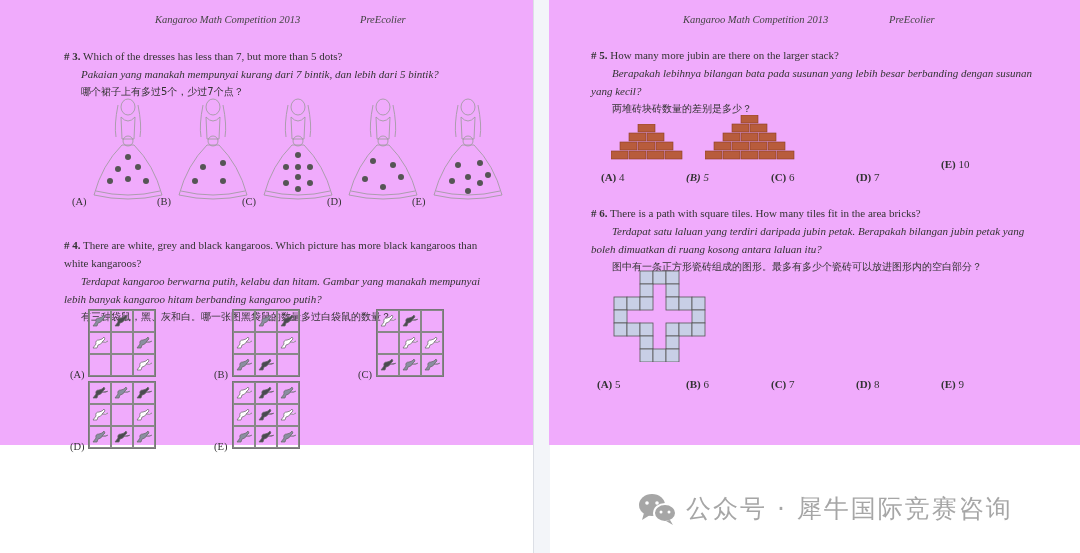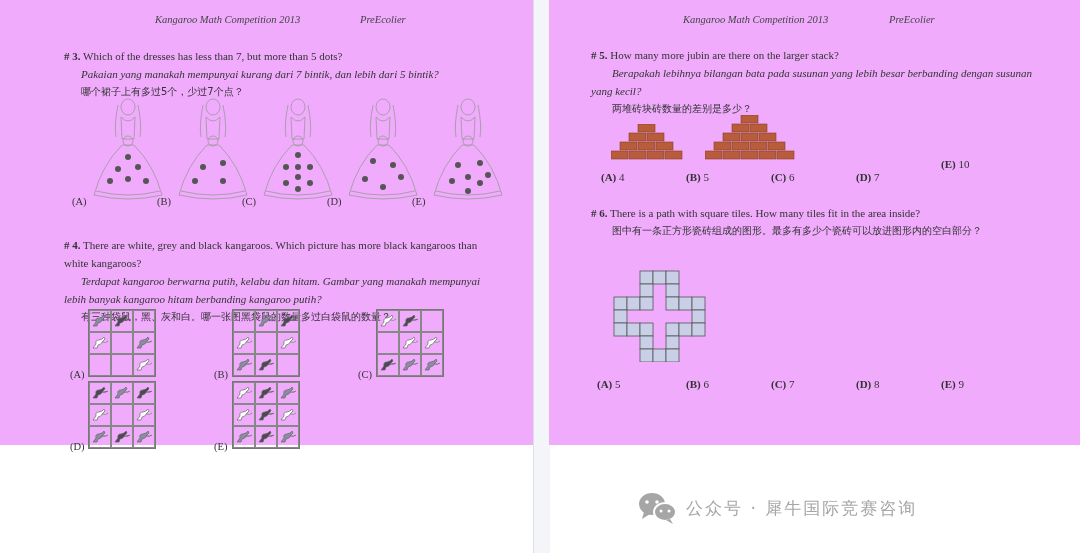--- a/index.html
+++ b/index.html
@@ -23,21 +23,21 @@
   .dress { position:absolute; top:95px; width:80px; height:110px; }
   .dress-label { position:absolute; font-family:"Liberation Serif",serif; font-size:10.5px; }
 
   
   .kgrid { position:absolute; display:grid; grid-template-columns:repeat(3,22px); grid-template-rows:repeat(3,22px);
            border:1px solid #777; }
   .kcell { border:1px solid #888; box-sizing:border-box; display:flex; align-items:center; justify-content:center; }
   .klabel { position:absolute; font-family:"Liberation Serif",serif; font-size:10.5px; }
 
   .watermark { position:absolute; left:638px; top:492px; display:flex; align-items:center; gap:8px;
-               font-family:"DejaVu Sans",sans-serif; font-size:17px; color:#a6a6a6; letter-spacing:2px; }
+               font-family:"DejaVu Sans",sans-serif; font-size:25px; color:#a6a6a6; letter-spacing:2px; }
 </style>
 </head>
 <body>
 
 <div class="page page-left">
   <div class="hdr" style="left:155px">Kangaroo Math Competition 2013</div>
   <div class="hdr" style="left:360px">PreEcolier</div>
 
   <div class="q" style="left:64px;top:47px;width:440px">
     <div><b># 3.</b> <span>Which of the dresses has less than 7, but more than 5 dots?</span></div>
@@ -381,28 +381,29 @@
         <rect x="63" y="27" width="17" height="8" fill="#b85c3c" stroke="#8a3e24" stroke-width="0.6"></rect>
         <rect x="0" y="36" width="17" height="8" fill="#b85c3c" stroke="#8a3e24" stroke-width="0.6"></rect>
         <rect x="18" y="36" width="17" height="8" fill="#b85c3c" stroke="#8a3e24" stroke-width="0.6"></rect>
         <rect x="36" y="36" width="17" height="8" fill="#b85c3c" stroke="#8a3e24" stroke-width="0.6"></rect>
         <rect x="54" y="36" width="17" height="8" fill="#b85c3c" stroke="#8a3e24" stroke-width="0.6"></rect>
         <rect x="72" y="36" width="17" height="8" fill="#b85c3c" stroke="#8a3e24" stroke-width="0.6"></rect>
       </svg>
     </div>
   <div id="q5opts">
       <div class="opt" style="left: 52px; top: 171px;"><b>(A)</b> <span>4</span></div>
-      <div class="opt" style="left: 137px; top: 171px;"><b>(B)</b> <span>5</span></div>
+      <div class="opt" style="left: 137px; top: 171px; font-style: italic;"><b>(B)</b> <span>5</span></div>
       <div class="opt" style="left: 222px; top: 171px;"><b>(C)</b> <span>6</span></div>
       <div class="opt" style="left: 307px; top: 171px;"><b>(D)</b> <span>7</span></div>
       <div class="opt" style="left: 392px; top: 158px;"><b>(E)</b> <span>10</span></div>
     </div>
 
   <div class="q" style="left:42px;top:204px;width:450px">
-    <div><b># 6.</b> <span>There is a path with square tiles. How many tiles fit in the area inside?</span></div>
+    <div><b># 6.</b> <span>There is a path with square tiles. How many tiles fit in the area bricks?</span></div>
+    <div class="it" style="text-indent:21px">Terdapat satu laluan yang terdiri daripada jubin petak. Berapakah bilangan jubin petak yang boleh dimuatkan di ruang kosong antara laluan itu?</div>
     <div class="cn" style="padding-left:21px">图中有一条正方形瓷砖组成的图形。最多有多少个瓷砖可以放进图形内的空白部分？</div>
   </div>
 
   <svg style="position:absolute;left:64px;top:270px" width="96" height="92" id="tiles">
       <rect x="27" y="1" width="13" height="13" fill="#c8cfe6" stroke="#555" stroke-width="0.8"></rect>
       <rect x="40" y="1" width="13" height="13" fill="#c8cfe6" stroke="#555" stroke-width="0.8"></rect>
       <rect x="53" y="1" width="13" height="13" fill="#c8cfe6" stroke="#555" stroke-width="0.8"></rect>
       <rect x="27" y="14" width="13" height="13" fill="#c8cfe6" stroke="#555" stroke-width="0.8"></rect>
       <rect x="53" y="14" width="13" height="13" fill="#c8cfe6" stroke="#555" stroke-width="0.8"></rect>
       <rect x="1" y="27" width="13" height="13" fill="#c8cfe6" stroke="#555" stroke-width="0.8"></rect>

